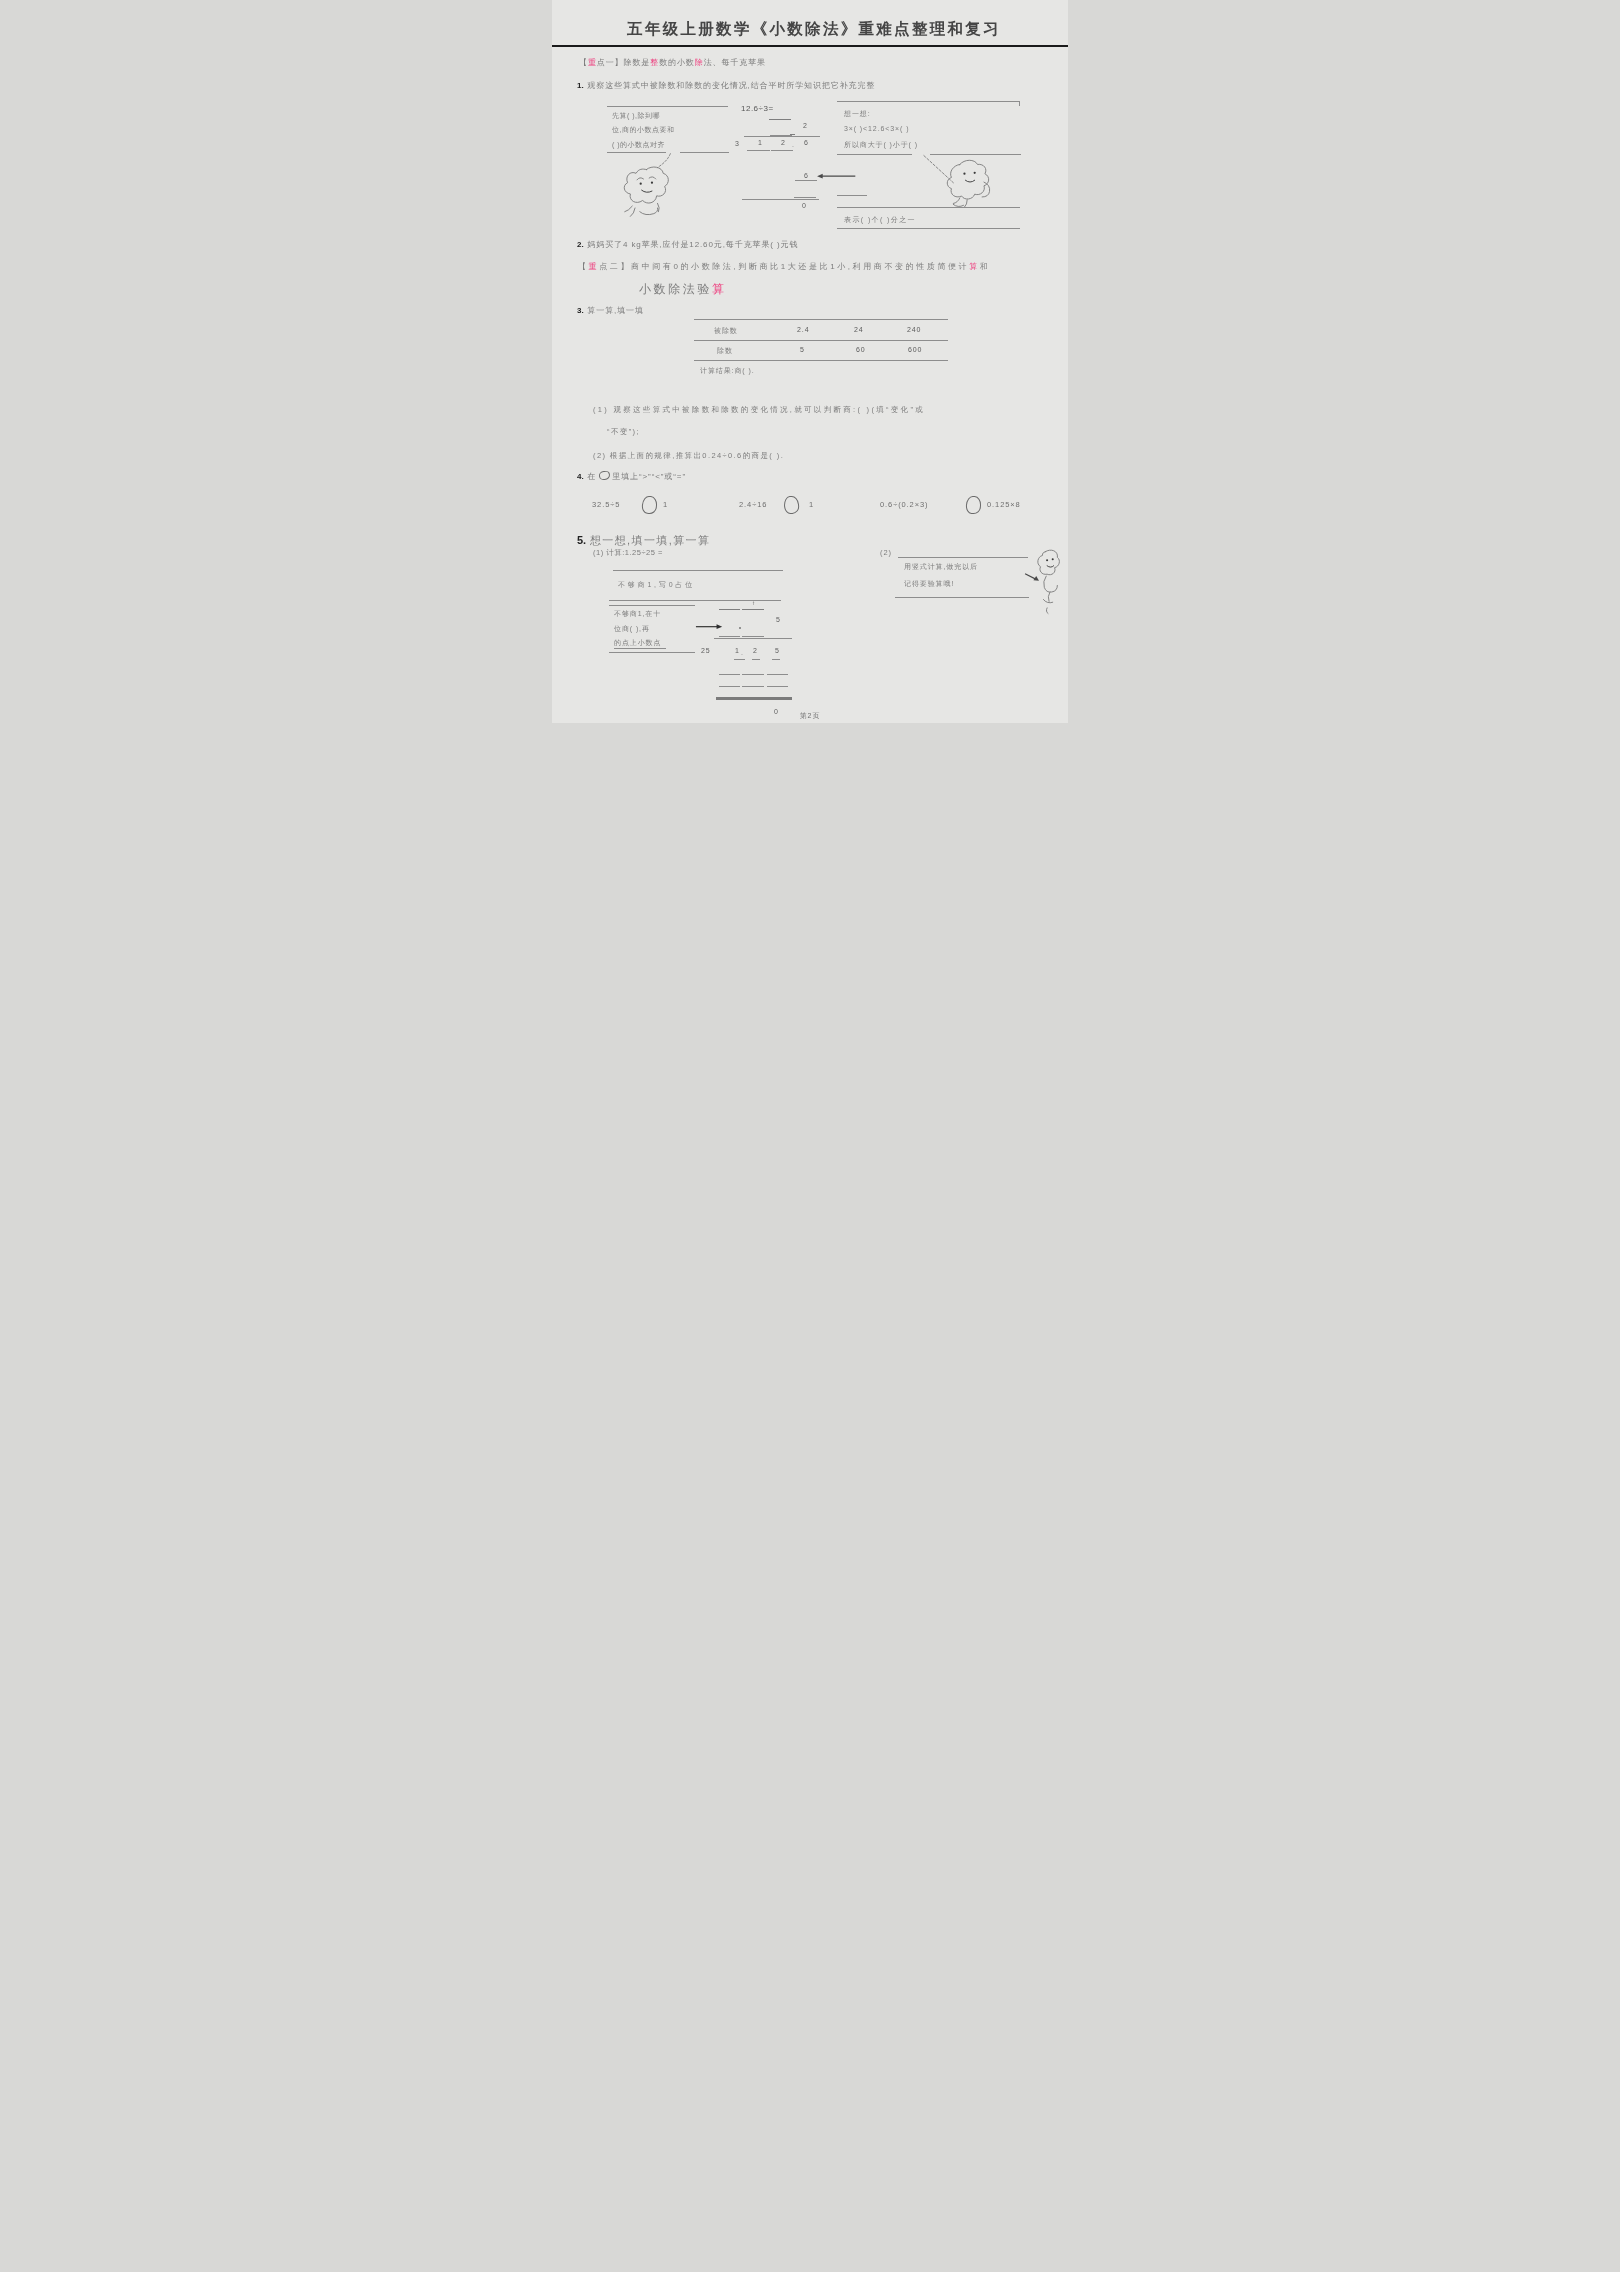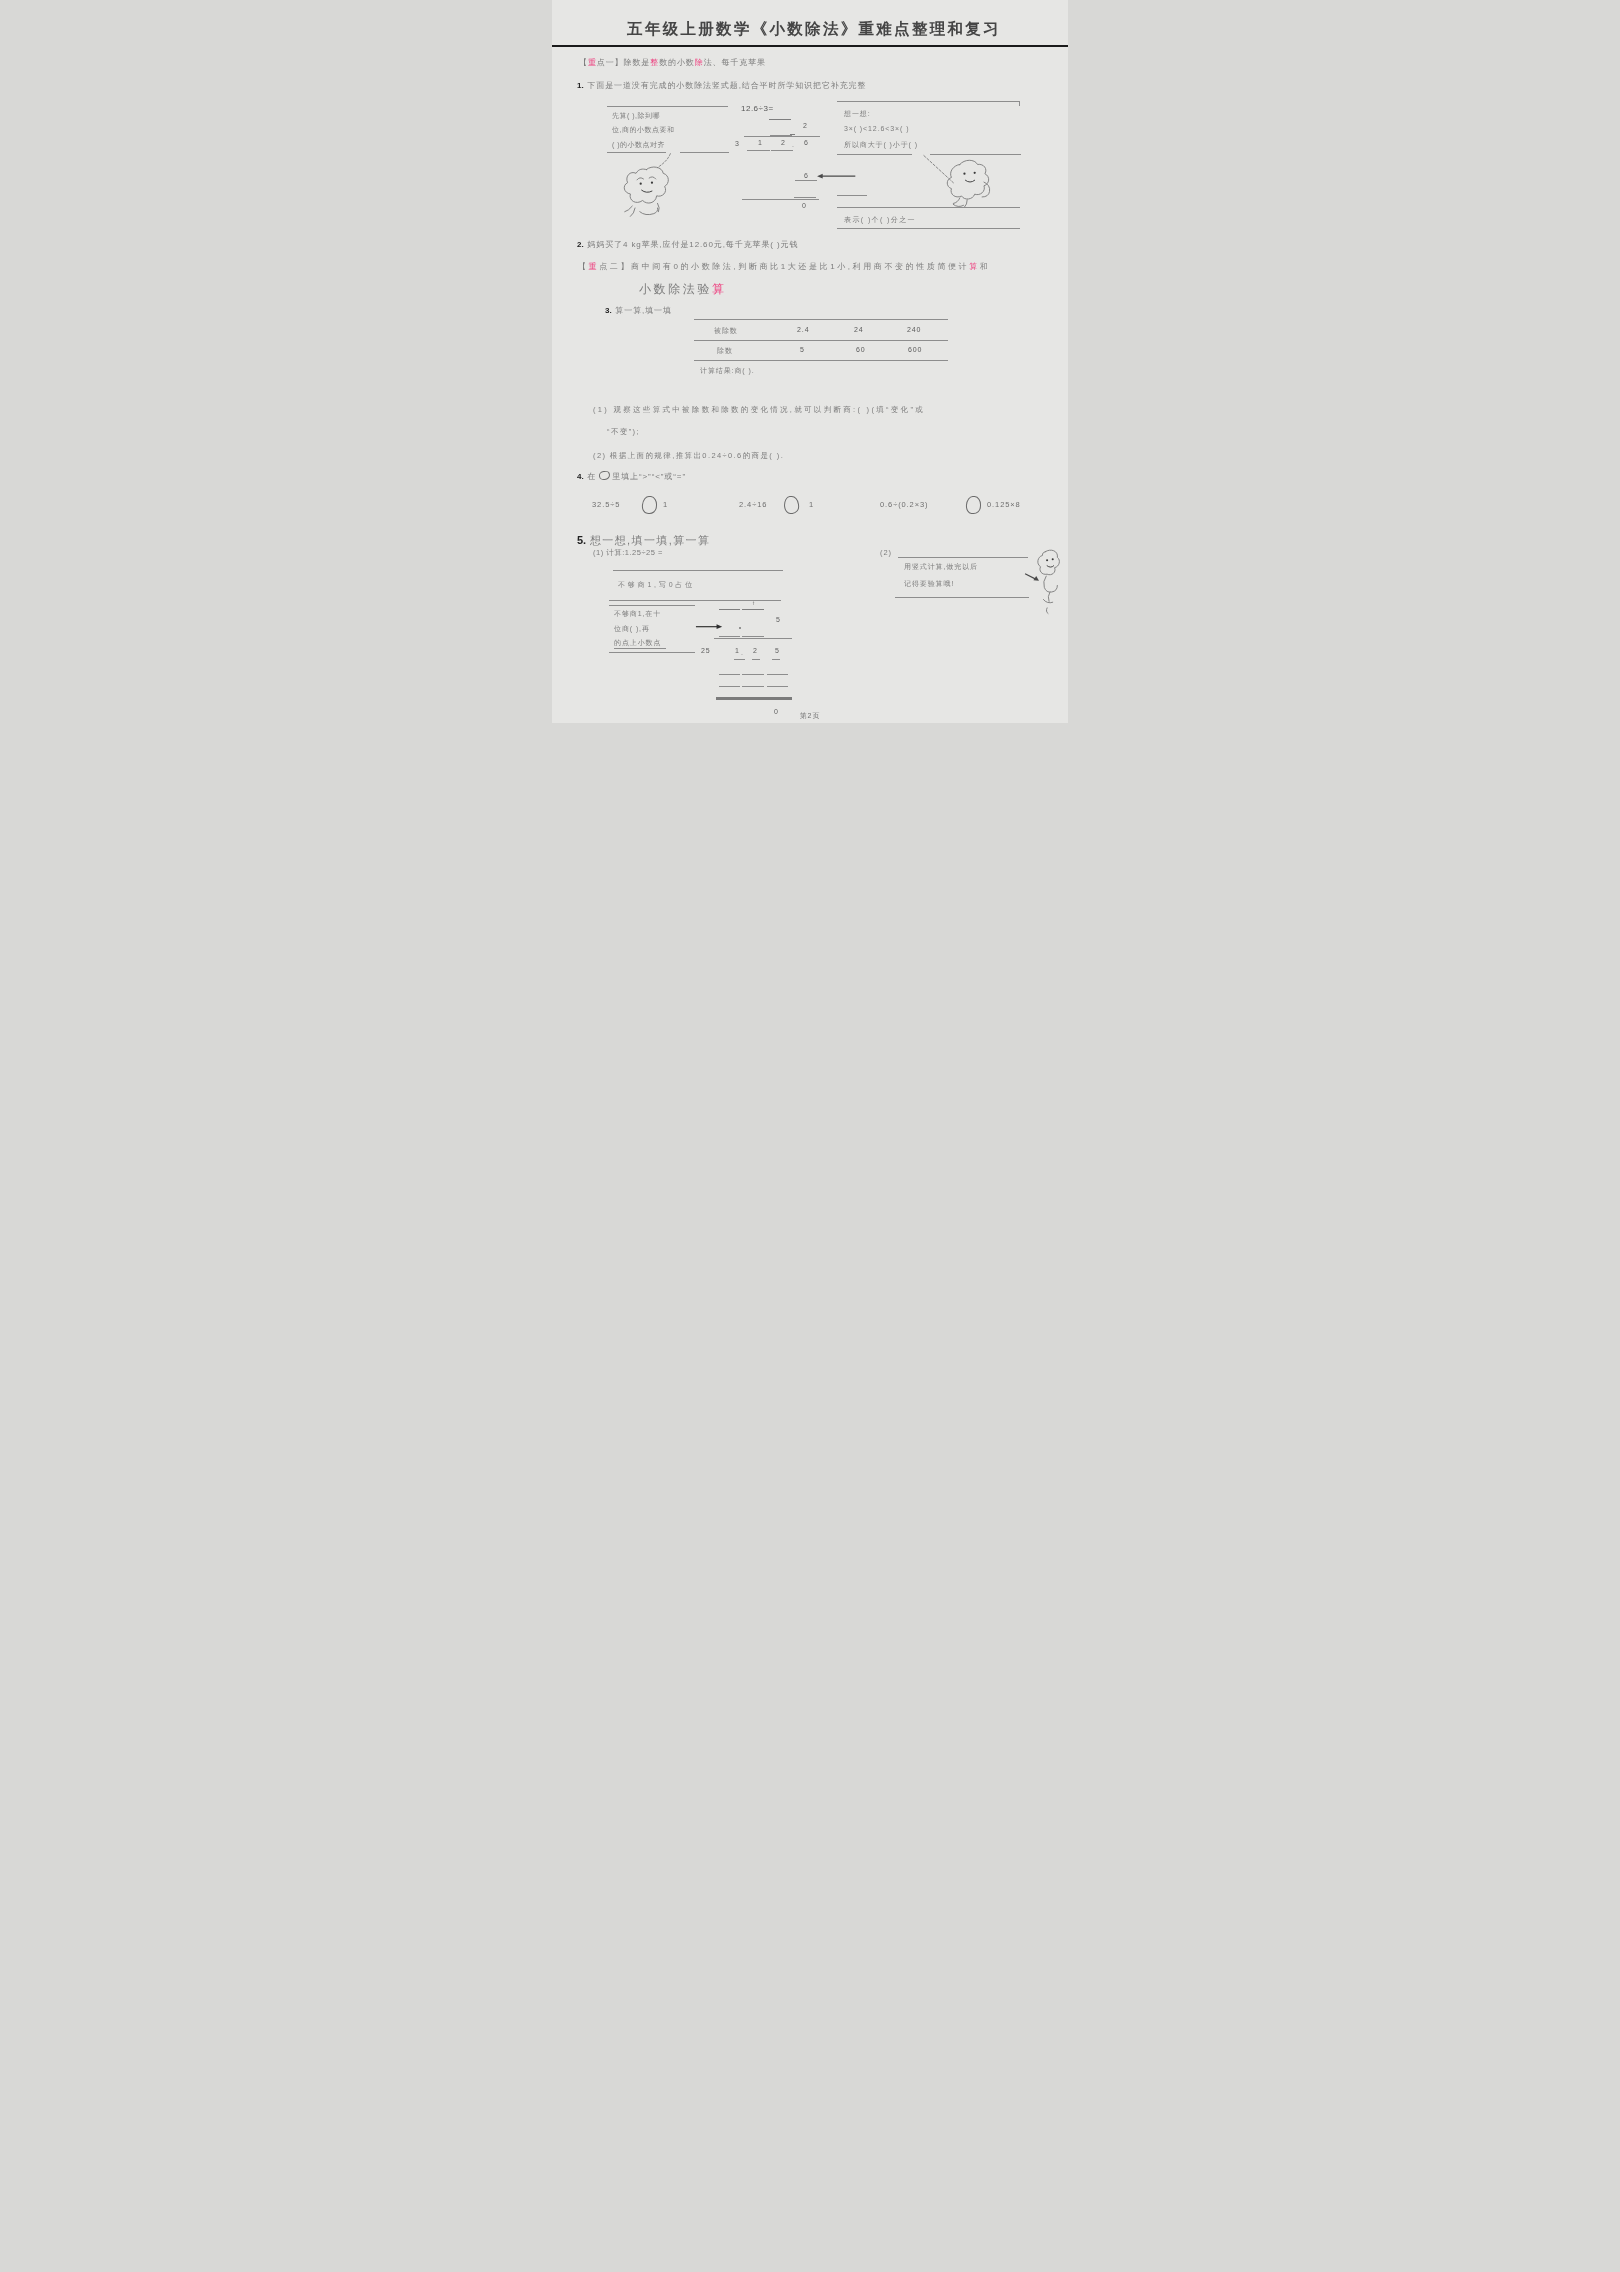--- a/index.html
+++ b/index.html
@@ -27,21 +27,21 @@
 </head>
 <body>
 
 <div id="page">
 
   <div id="title">五年级上册数学《小数除法》重难点整理和复习</div>
   <div class="darkrule" style="left:0;top:45px;width:516px;height:1.9px;"></div>
 
   <div class="t" style="left:27px;top:57px;font-size:8px;"><span>【</span><span class="pink">重</span><span>点一】除数是</span><span class="pink">整</span><span>数的小数</span><span class="pink">除</span><span>法、每千克苹果</span></div>
 
-  <div class="t" style="left:25px;top:80px;font-size:8px;"><span class="num">1.</span><span>下面是一道没有完成的小数除法竖式题,结合平时所学知识把它补充完整</span></div>
+  <div class="t" style="left:25px;top:80px;font-size:8px;"><span class="num">1.</span><span>观察这些算式中被除数和除数的变化情况,结合平时所学知识把它补充完整</span></div>
 
   <div class="rule" style="left:55px;top:106px;width:121px;height:1.4px;"></div>
   <div class="t small" style="left:60px;top:111px;letter-spacing:0.5px;">先算(      ),除到哪</div>
   <div class="t small" style="left:60px;top:125px;letter-spacing:0.5px;">位,商的小数点要和</div>
   <div class="t small" style="left:60px;top:140px;letter-spacing:0.5px;">(      )的小数点对齐</div>
   <div class="rule" style="left:55px;top:152px;width:59px;height:1.4px;"></div>
   <div class="rule" style="left:128px;top:152px;width:49px;height:1.4px;"></div>
   <svg style="left:0;top:0;width:516px;height:723px;pointer-events:none;" viewBox="0 0 1100 1543" width="516" height="723">
     <path class="sk" d="M252,328 C246,342 236,350 224,358" stroke-dasharray="4 4"></path>
   </svg>
@@ -101,21 +101,21 @@
   <div class="rule" style="left:285px;top:195px;width:29.5px;height:1.2px;"></div>
   <div class="rule" style="left:285px;top:207px;width:183px;height:1.4px;"></div>
   <div class="t small" style="left:292px;top:215px;letter-spacing:1.4px;">表示(  )个(  )分之一</div>
   <div class="rule" style="left:285px;top:228px;width:183px;height:1.4px;"></div>
 
   <div class="t" style="left:25px;top:239px;font-size:8px;"><span class="num">2.</span><span>妈妈买了4 kg苹果,应付是12.60元,每千克苹果(      )元钱</span></div>
 
   <div class="t" style="left:26px;top:261px;font-size:8px;letter-spacing:2.6px;"><span>【</span><span class="pink">重</span><span>点二】商中间有0的小数除法,判断商比1大还是比1小,利用商不变的性质简便计</span><span class="pink">算</span><span>和</span></div>
   <div class="t" style="left:87px;top:281px;font-size:12px;letter-spacing:2.6px;"><span>小数除法验</span><span class="pink">算</span></div>
 
-  <div class="t" style="left:25px;top:305px;font-size:8px;margin-left:28px;"><span class="num">3.</span><span>算一算,填一填</span></div>
+  <div class="t" style="left:25px;top:305px;font-size:8px;"><span class="num">3.</span><span>算一算,填一填</span></div>
 
   <div class="rule" style="left:142px;top:319px;width:254px;height:1.4px;"></div>
   <div class="t small" style="left:162px;top:326px;">被除数</div>
   <div class="t small d" style="left:245px;top:326px;">2.4</div>
   <div class="t small d" style="left:302px;top:326px;">24</div>
   <div class="t small d" style="left:355px;top:326px;">240</div>
   <div class="rule" style="left:142px;top:340px;width:254px;height:1.4px;"></div>
   <div class="t small" style="left:165px;top:346px;">除数</div>
   <div class="t small d" style="left:248px;top:346px;">5</div>
   <div class="t small d" style="left:304px;top:346px;">60</div>

